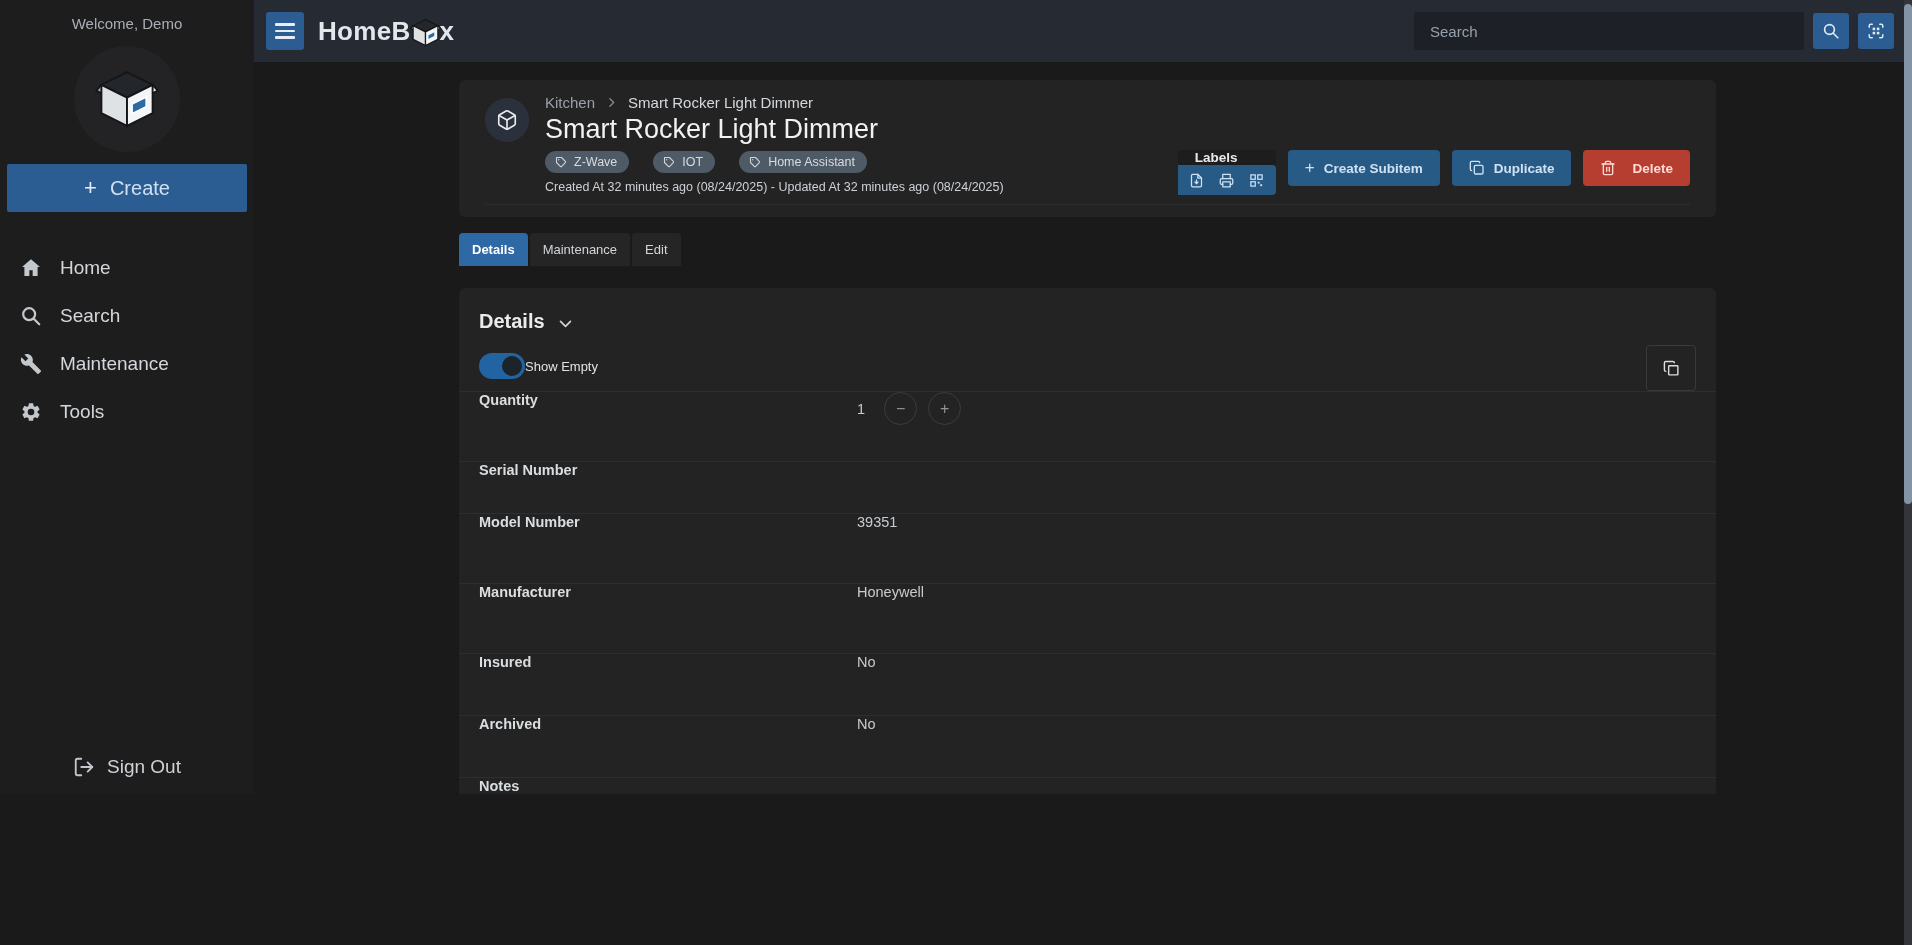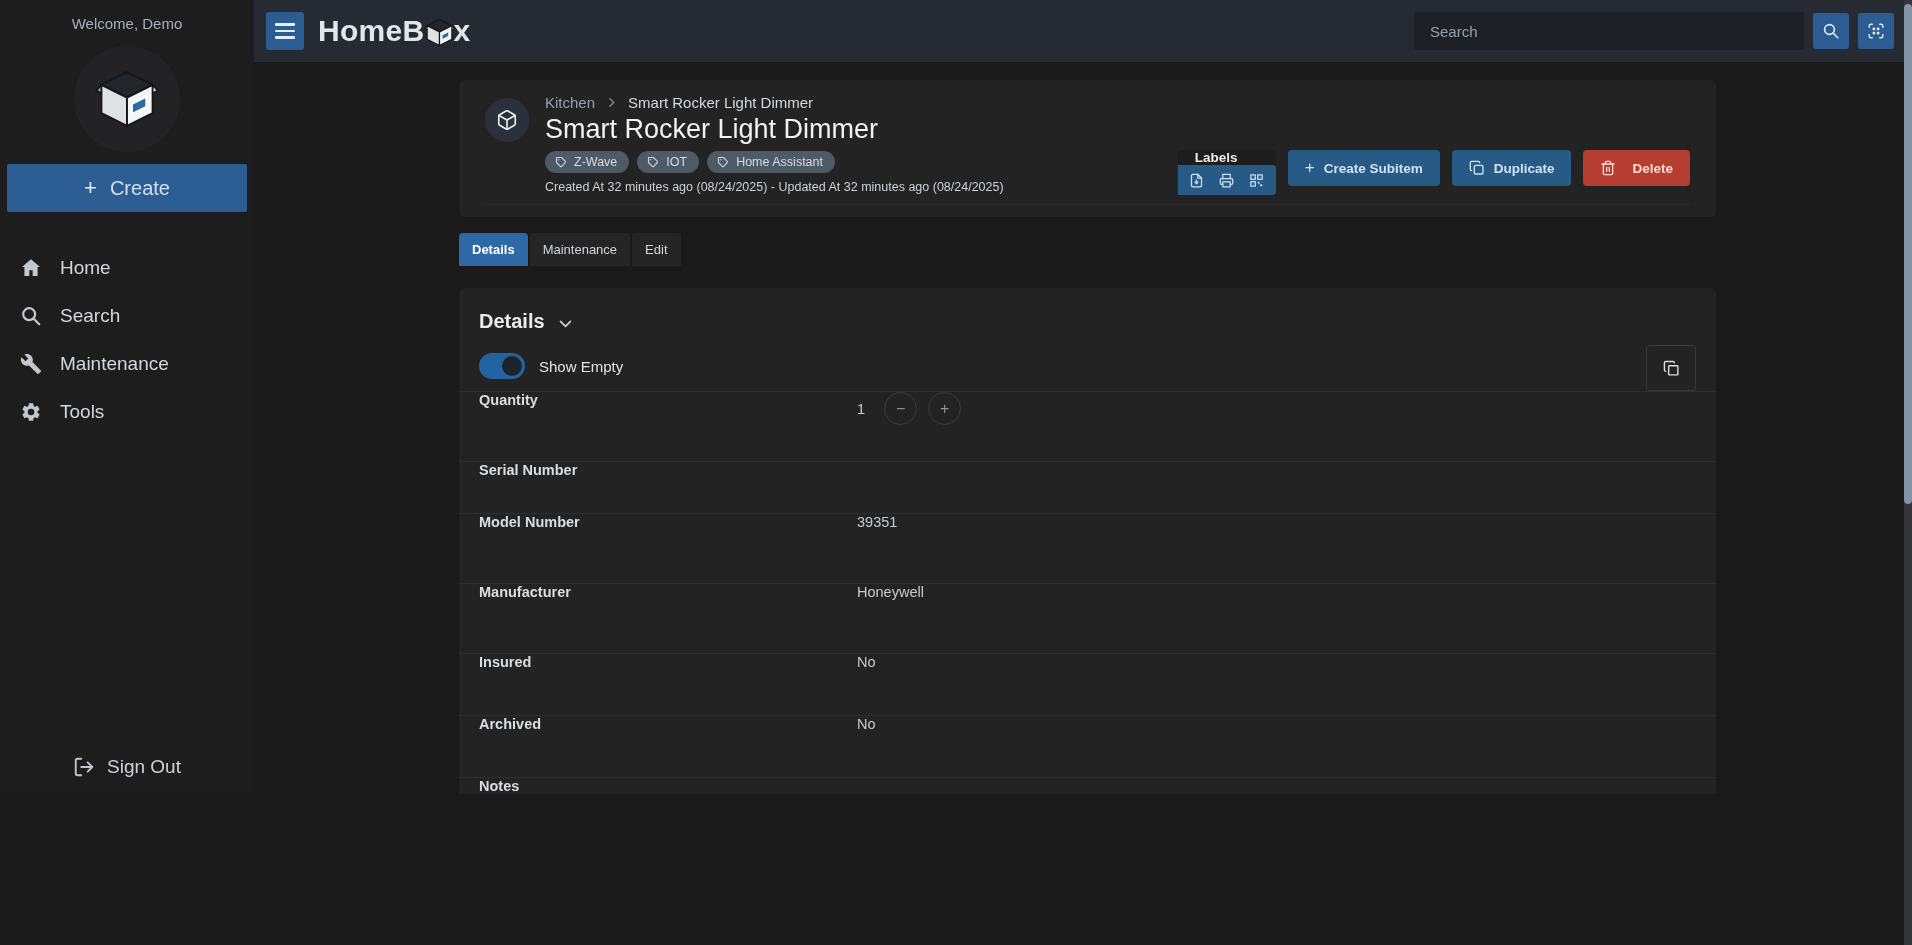--- a/index.html
+++ b/index.html
@@ -26,21 +26,21 @@
   .signout .ic { width:22px; height:22px; color:#c3c8cd; display:inline-flex; }
 
   
   .main-col { flex:1; display:flex; flex-direction:column; min-width:0; }
   .topbar { height:62px; background:#252a33; display:flex; align-items:center;
             padding:0 18px 0 12px; flex-shrink:0; }
   .hamburger { width:38px; height:38px; background:#2b5d93; border:none; border-radius:3px;
                display:flex; flex-direction:column; align-items:center; justify-content:center;
                gap:4px; cursor:pointer; }
   .hamburger i { display:block; width:20px; height:2.6px; background:#e7edf4; border-radius:1px; }
-  .brand { display:flex; align-items:center; margin-left:14px; color:#e3e6eb; font-size:30px;
+  .brand { display:flex; align-items:center; margin-left:14px; color:#e3e6eb; font-size:26px;
            font-weight:bold; letter-spacing:.3px; cursor:pointer; }
   .brand .brand-box { width:31px; height:31px; display:inline-flex; margin:2px -1px 0; }
   .search-wrap { margin-left:auto; display:flex; align-items:center; gap:9px; }
   .search-input { width:390px; height:38px; background:#1d2127; border:none; border-radius:2px;
                   color:#c9ced4; font-size:15px; padding:0 16px; font-family:inherit; outline:none; }
   .search-input::placeholder { color:#98a1ab; }
   .icon-btn { width:36px; height:36px; background:#2b5d93; border:none; border-radius:3px;
               color:#dfe9f3; display:flex; align-items:center; justify-content:center; cursor:pointer; }
   .icon-btn svg { width:18px; height:18px; }
 
@@ -51,21 +51,21 @@
   .item-card { position:relative; padding:14px 26px 12px; }
   .item-head { display:flex; gap:16px; }
   .avatar { width:44px; height:44px; border-radius:50%; background:#2b313c; flex-shrink:0;
             display:flex; align-items:center; justify-content:center; color:#e8eaee; margin-top:4px; }
   .avatar svg { width:22px; height:22px; }
   .breadcrumb { display:flex; align-items:center; gap:10px; font-size:15px; }
   .breadcrumb .parent { color:#9aa1a9; cursor:pointer; }
   .breadcrumb .sep { color:#848b93; width:13px; height:13px; display:inline-flex; }
   .breadcrumb .current { color:#d5d9dd; }
   .title { margin-top:3px; font-size:27px; line-height:30px; font-weight:500; color:#f1f2f4; }
-  .tags { display:flex; gap:8px; margin-top:7px; }
+  .tags { display:flex; gap:24px; margin-top:7px; }
   .tag { display:flex; align-items:center; gap:7px; height:22px; padding:0 12px 0 10px;
          border-radius:11px; background:#4e5a66; color:#d7dce1; font-size:12.5px; cursor:pointer; }
   .tag .ic { width:12px; height:12px; display:inline-flex; color:#cfd5da; }
   .meta { margin-top:7px; font-size:12.5px; color:#cdd1d6; }
   .item-actions { position:absolute; right:26px; top:70px; display:flex; gap:12px; align-items:center; }
   .btn { height:36px; border:none; border-radius:4px; font-size:13.5px; font-weight:bold;
          display:flex; align-items:center; gap:9px; padding:0 17px; cursor:pointer; font-family:inherit; }
   .btn svg { width:16px; height:16px; }
   .labels-group { display:flex; height:36px;flex-direction:column; }
   .btn-labels { background:#1d1d1d; color:#e8eaed; border-radius:4px 0 0 4px; }
@@ -87,21 +87,21 @@
 
   .details-card { margin-top:22px; padding:22px 0 8px; }
   .details-head { display:flex; align-items:center; gap:12px; padding:0 20px; color:#e9ebed;
                   font-size:20px; font-weight:600; cursor:pointer; width:max-content; }
   .details-head .ic { width:17px; height:17px; color:#cfd3d7; display:inline-flex; margin-top:3px; }
   .show-empty { display:flex; align-items:center; margin:20px 20px 12px; position:relative; }
   .toggle { width:46px; height:26px; border-radius:14px; background:#2263a2; position:relative;
             border:none; cursor:pointer; flex-shrink:0; }
   .toggle .knob { position:absolute; right:3px; top:3px; width:20px; height:20px;
                   border-radius:50%; background:#1d232b; }
-  .show-empty-label { margin-left:14px; font-size:15px; color:#e0e3e6; }
+  .show-empty-label { font-size:13px; color:#e0e3e6; }
   .copy-btn { position:absolute; right:0; top:-8px; width:50px; height:46px; background:transparent;
               border:1px solid #3a3a3a; border-radius:4px; color:#dadde0; display:flex;
               align-items:center; justify-content:center; cursor:pointer; }
   .copy-btn svg { width:17px; height:17px; }
 
   .drow { display:flex; align-items:flex-start; padding:0 20px; border-top:1px solid #2e2e2e; min-height:52px; }
   .drow:nth-child(1), .drow:nth-child(3), .drow:nth-child(4) { min-height:70px; }
   .drow:nth-child(5), .drow:nth-child(6) { min-height:62px; }
   .dlabel { flex:0 0 378px; font-size:14.5px; font-weight:bold; color:#dbdee1; }
   .dvalue { font-size:14.5px; color:#c8ccd0; display:flex; align-items:center; gap:11px; }

